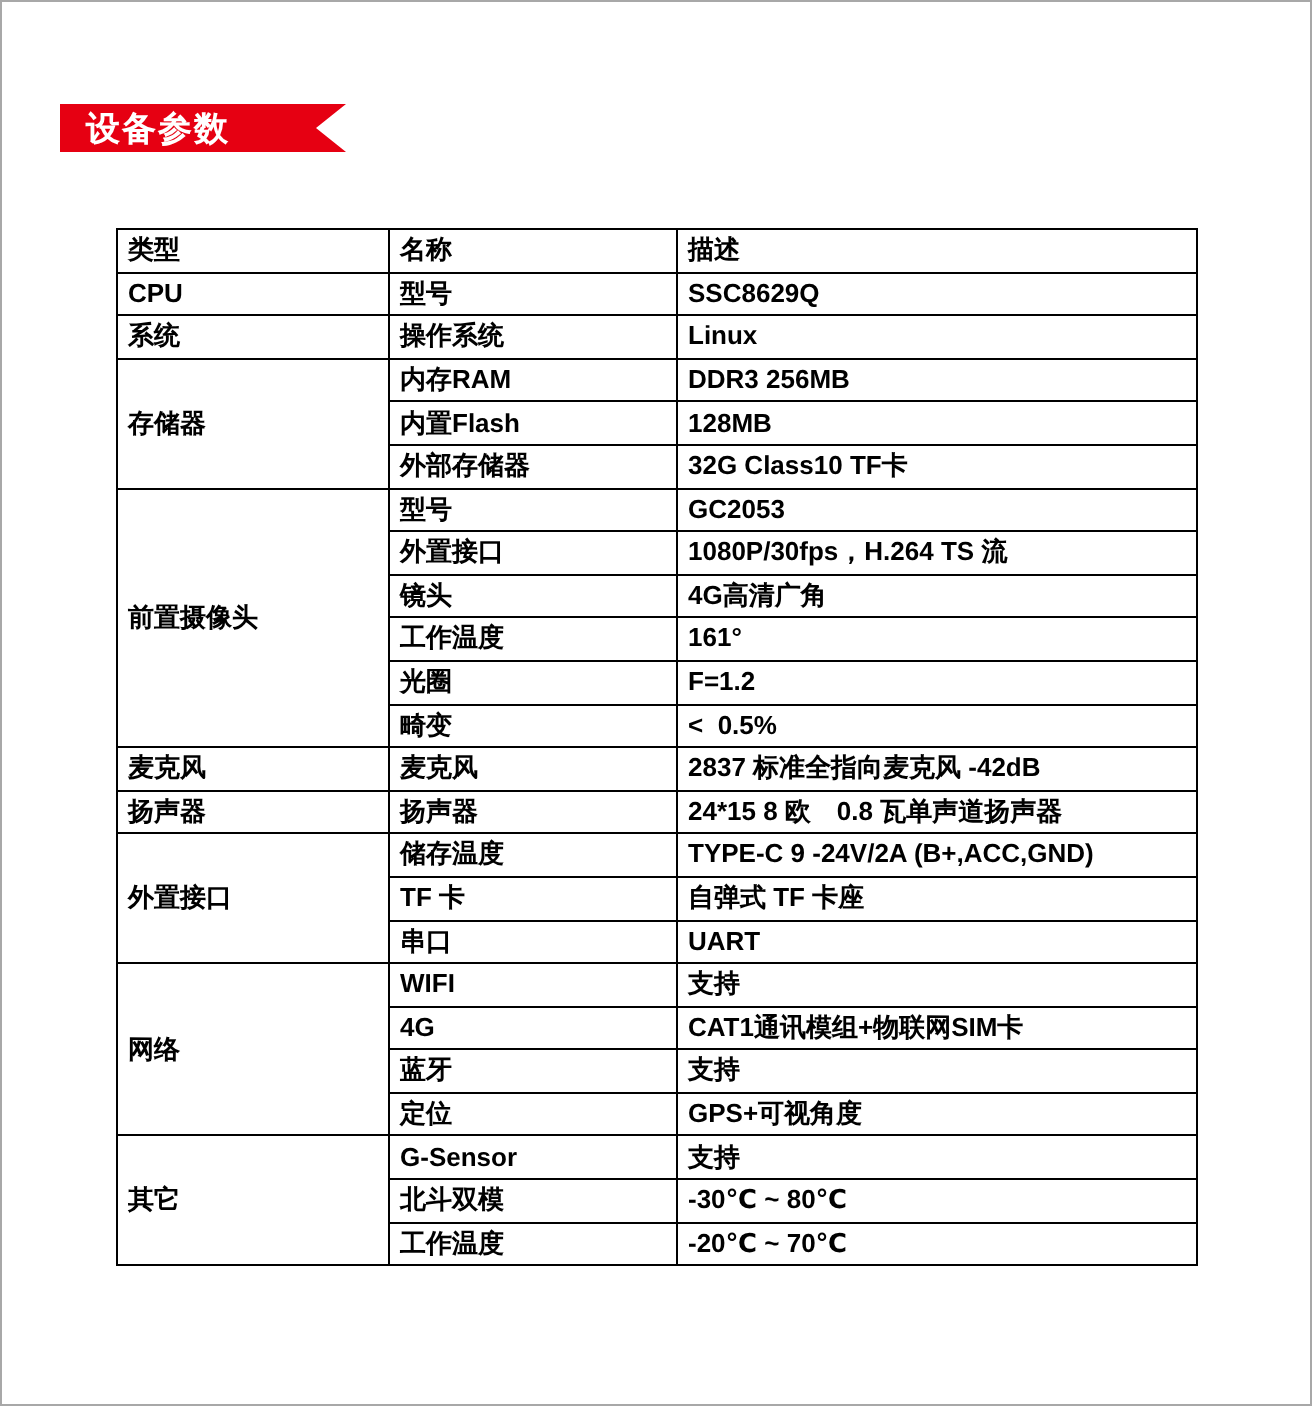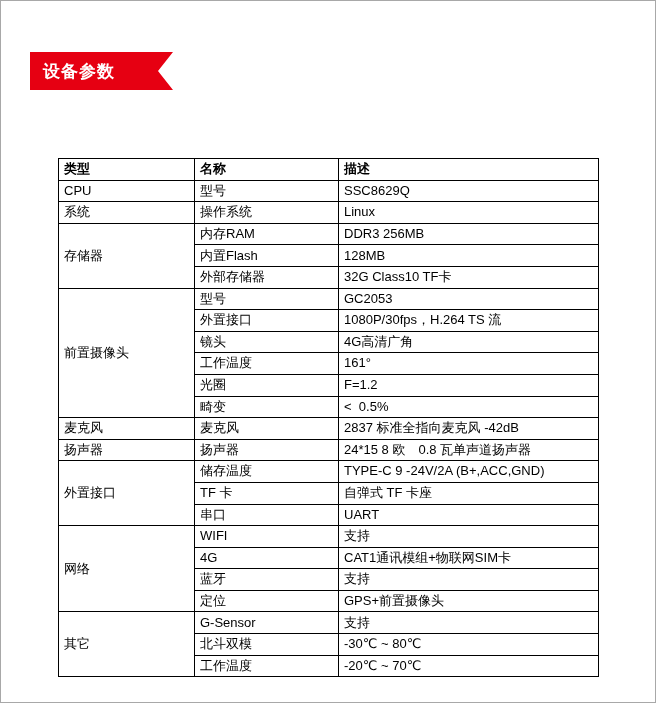--- a/index.html
+++ b/index.html
@@ -14,54 +14,53 @@
     height: 703px;
     background: #ffffff;
     border: 1px solid #a8a8a8;
     overflow: hidden;
   }
   .ribbon {
     position: absolute;
     left: 29px;
     top: 51px;
     width: 143px;
-    height: 38px;
+    height: 24px;
     background: #e60012;
     color: #ffffff;
     display: flex;
     align-items: center;
     padding-left: 13px;
     font-size: 17px;
     font-weight: bold;
     letter-spacing: 1px;
     clip-path: polygon(0 0, 100% 0, calc(100% - 15px) 50%, 100% 100%, 0 100%);
   }
   table.spec-table {
     position: absolute;
     left: 57px;
     top: 113px;
     width: 540px;
     border-collapse: collapse;
     table-layout: fixed;
     font-size: 13px;
     color: #000000;
-    margin-top: 44px;
   }
   .spec-table col.c-type { width: 136px; }
   .spec-table col.c-name { width: 144px; }
   .spec-table col.c-desc { width: 260px; }
   .spec-table th, .spec-table td {
     border: 1px solid #000000;
     height: 21.6px;
     padding: 0 4px 0 5px;
     text-align: left;
     vertical-align: middle;
     white-space: pre;
     overflow: hidden;
-    font-weight: normal;
+    font-weight: bold;
     line-height: 1.1;
   }
   .spec-table th { font-weight: bold; }
 </style>
 </head>
 <body>
 
 <div class="page">
 
   <div class="ribbon">
@@ -162,21 +161,21 @@
         <tr>
           <td>4G</td>
           <td>CAT1通讯模组+物联网SIM卡</td>
         </tr>
         <tr>
           <td>蓝牙</td>
           <td>支持</td>
         </tr>
         <tr>
           <td>定位</td>
-          <td>GPS+前置摄像头</td>
+          <td>GPS+可视角度</td>
         </tr>
         <tr>
           <td rowspan="3">其它</td>
           <td>G-Sensor</td>
           <td>支持</td>
         </tr>
         <tr>
           <td>北斗双模</td>
           <td>-30℃ ~ 80℃</td>
         </tr>

